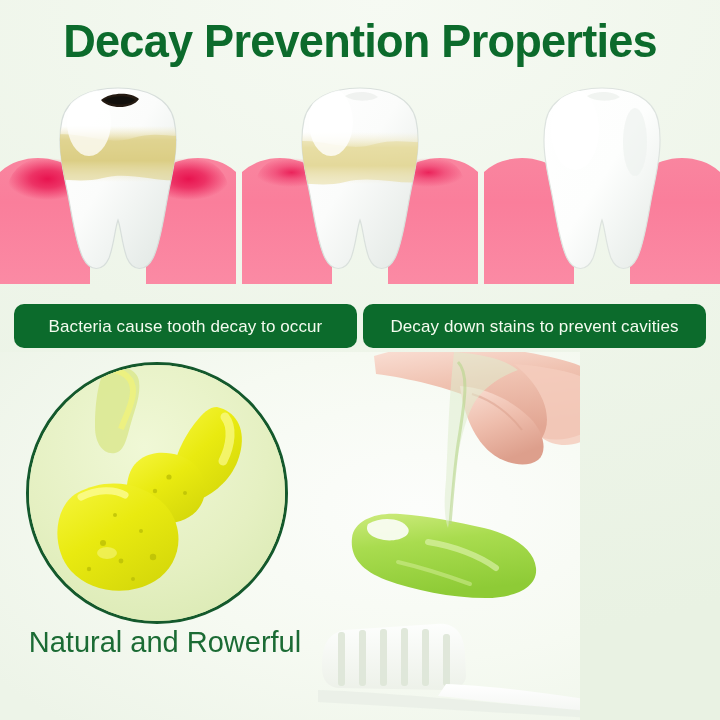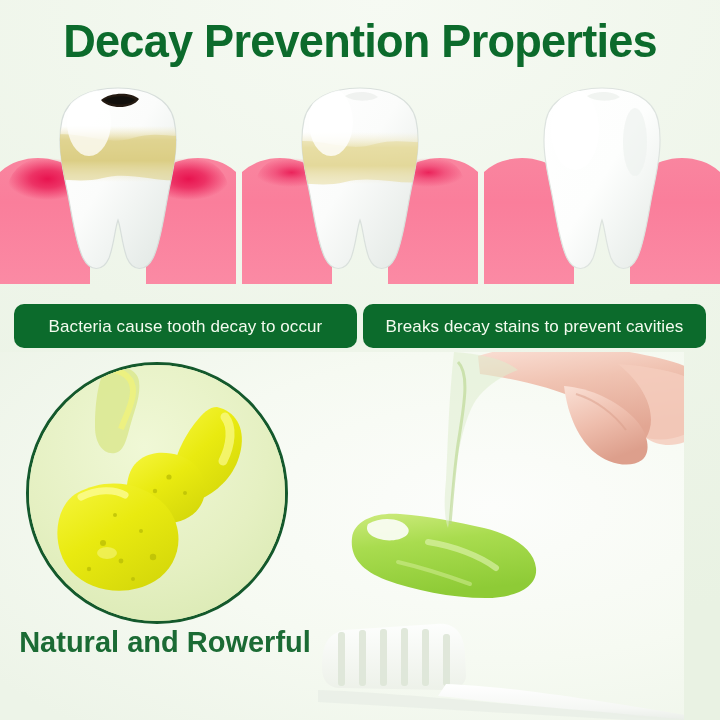--- a/index.html
+++ b/index.html
@@ -139,24 +139,23 @@
     font-weight: 400;
     letter-spacing: 0.1px;
     margin-top: 12px;
   }
 
   
   .lower {
     position: absolute;
     left: 0;
     top: 352px;
-    width: 684px;
+    width: 580px;
     height: 368px;
     overflow: hidden;
-    font-weight: bold;
   }
   .lower-bg {
     position: absolute;
     inset: 0;
     background:
       radial-gradient(90% 80% at 72% 42%, #fcfdfb 0%, #f6faf2 52%, #edf4e8 100%);
   }
 
   
   .brush {
@@ -329,21 +328,21 @@
             <ellipse cx="108" cy="60" rx="12" ry="34" fill="#eef2ef" opacity="0.7"></ellipse>
           </g>
           <path d="M60 14 C70 8 86 9 93 15 C86 20 67 20 60 14 Z" fill="#eff2ef" opacity="0.85"></path>
         </svg>
       </div>
     </div>
   </div>
 
   <div class="captions">
     <div class="pill">Bacteria cause tooth decay to occur</div>
-    <div class="pill">Breaks decay stains to prevent cavities</div>
+    <div class="pill">Decay down stains to prevent cavities</div>
   </div>
 
   <div class="lower">
     <div class="lower-bg"></div>
 
     <div class="hand">
       <svg viewBox="0 0 230 150" xmlns="http://www.w3.org/2000/svg">
         <defs>
           <linearGradient id="skin" x1="0" y1="0" x2="0.3" y2="1">
             <stop offset="0%" stop-color="#fbe2d8"></stop>

